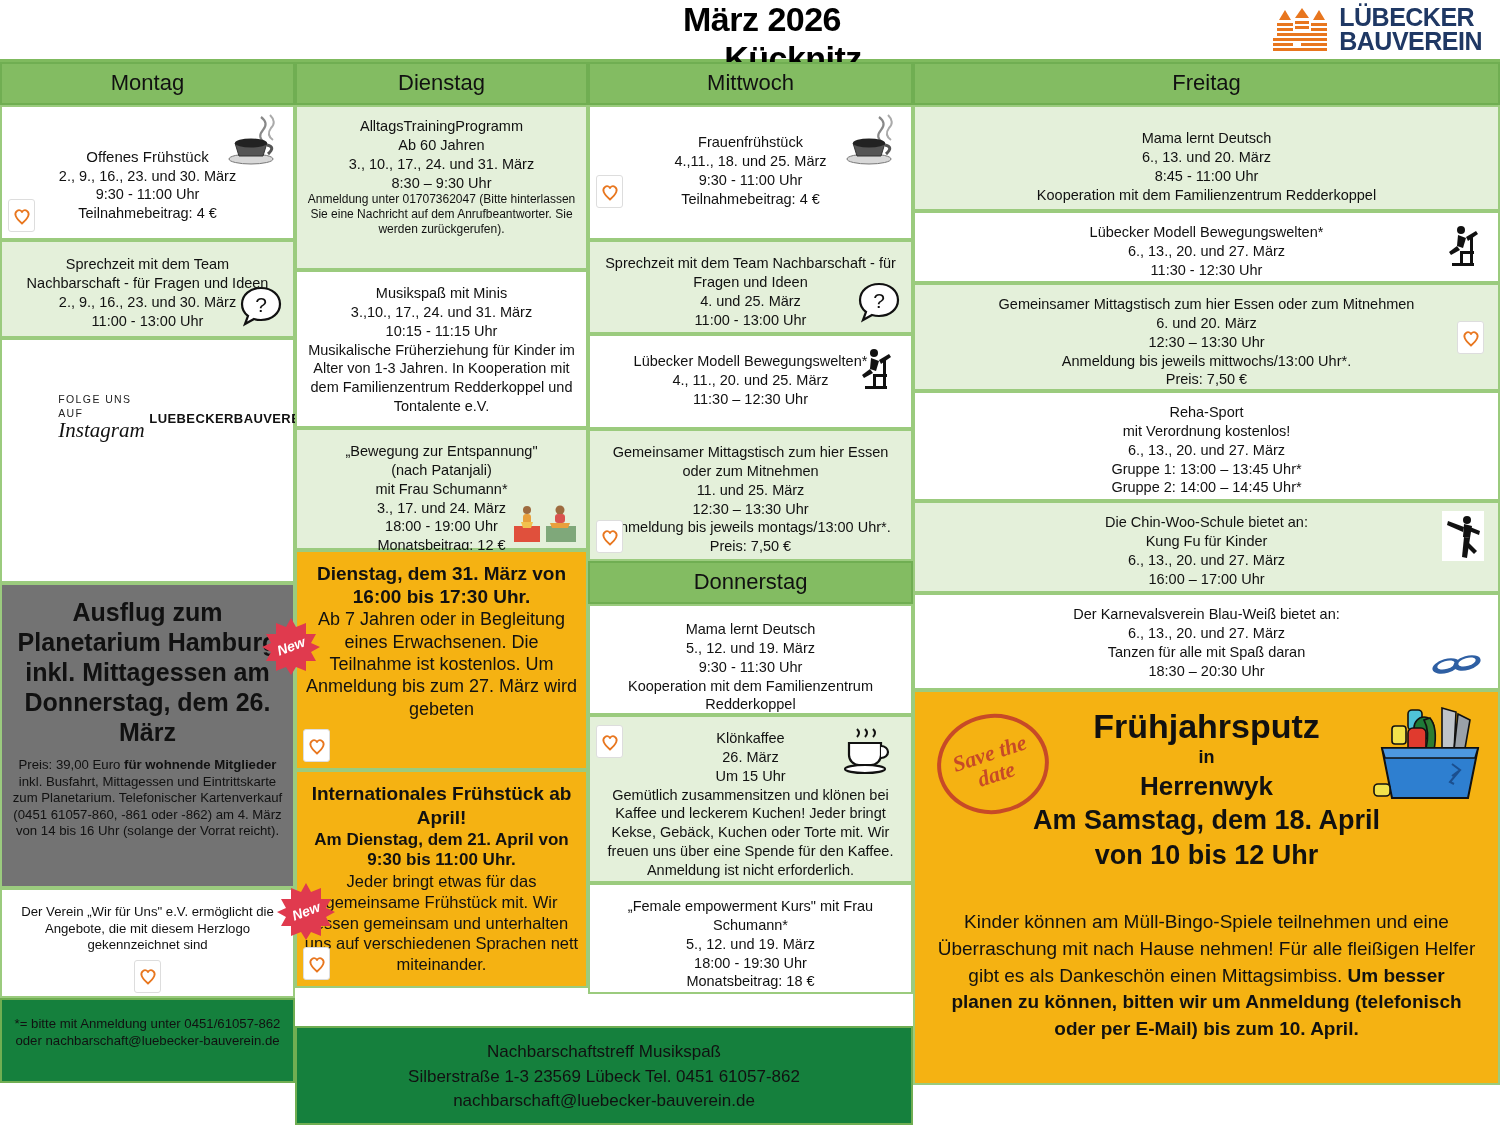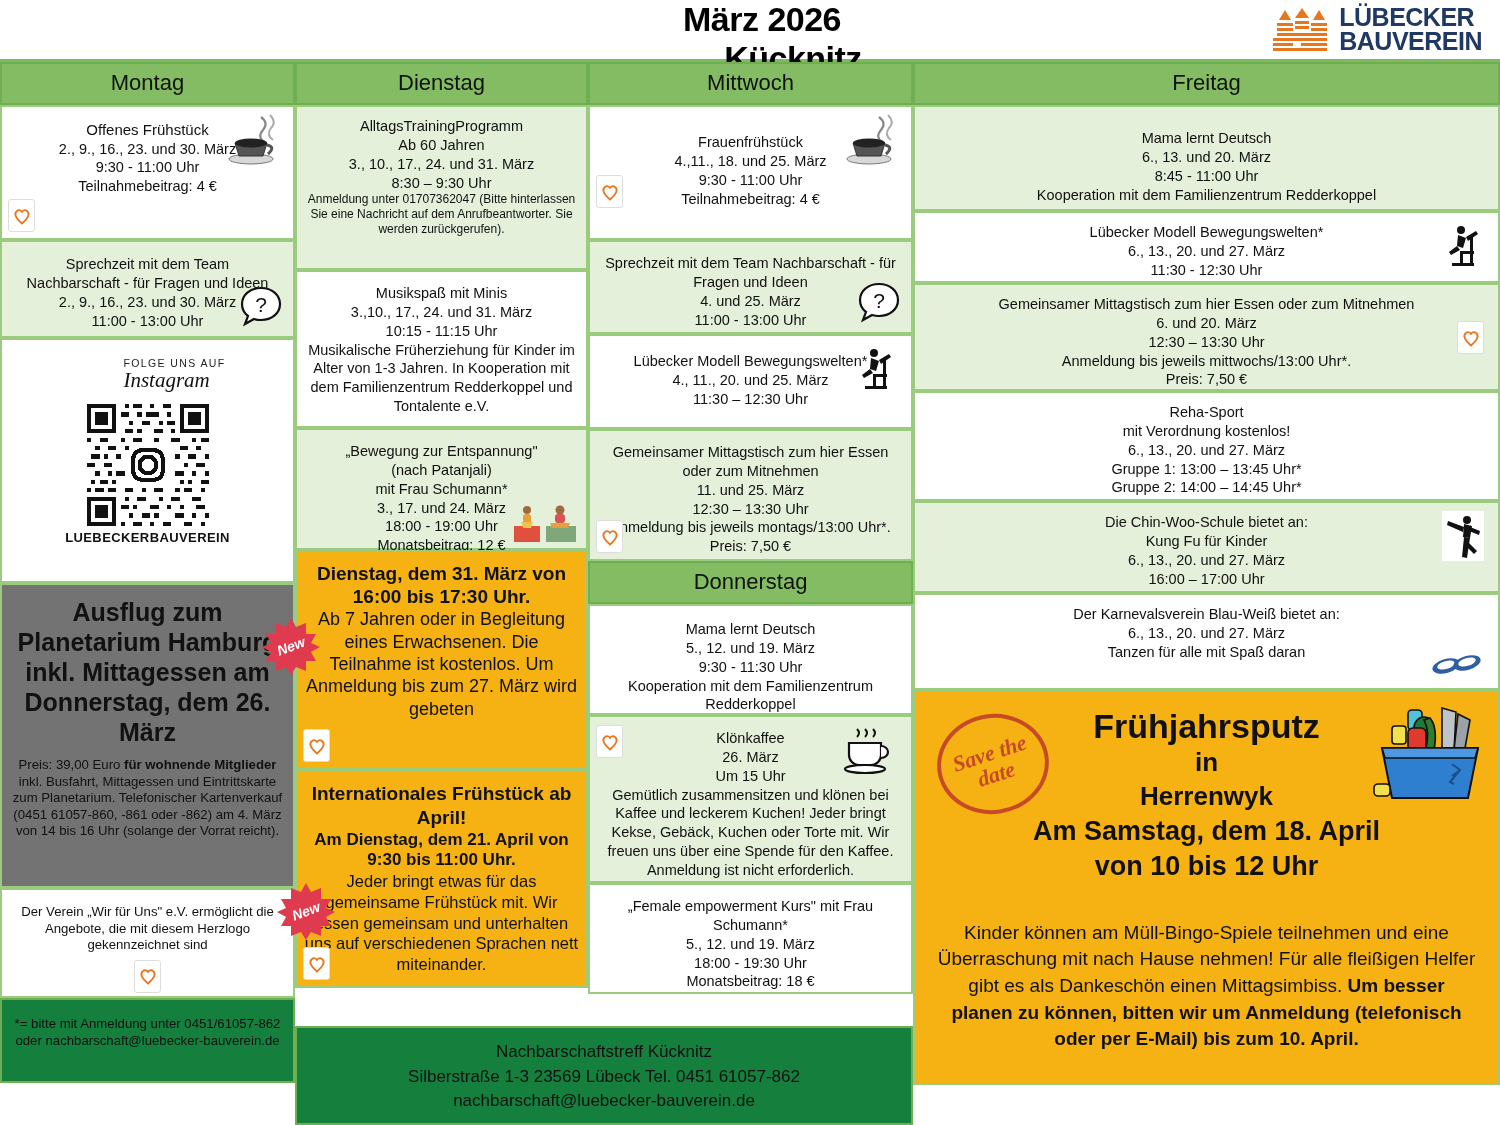--- a/index.html
+++ b/index.html
@@ -91,21 +91,21 @@
     position:absolute; width:58px; height:58px; z-index:30;
   }
   .newbadge .lbl {
     position:absolute; left:0; top:0; width:58px; height:58px;
     display:flex; align-items:center; justify-content:center;
     color:#fff; font-size:14px; font-style:italic; font-weight:bold;
     transform: rotate(-20deg);
   }
 
   
-  .ig-wrap { display:flex; flex-direction:column; align-items:center; padding-top:6px; }
+  .ig-wrap { display:flex; flex-direction:row; align-items:center; padding-top:6px; }
   .ig-row { display:flex; align-items:center; gap:10px; }
   .ig-glyph {
     width:44px; height:44px; border-radius:12px;
     background: radial-gradient(circle at 28% 108%, #FDD translate, #FEDA77 0%, #F58529 22%, #DD2A7B 52%, #8134AF 75%, #515BD4 100%);
     display:flex; align-items:center; justify-content:center;
   }
   .ig-glyph svg { width:30px; height:30px; }
   .ig-text { text-align:left; }
   .ig-follow { font-size:10.5px; letter-spacing:1.4px; color:#222; }
   .ig-name { font-size:21px; font-style:italic; font-family:"Liberation Serif", serif; color:#111; line-height:1; }
@@ -157,21 +157,21 @@
       <div class="logo-text">
         <div>LÜBECKER</div>
         <div>BAUVEREIN</div>
       </div>
     </div>
   </div>
 
   <div class="col col-mon">
     <div class="dayhead">Montag</div>
 
-    <div class="cell white" style="height:135px;padding-top:13px;">
+    <div class="cell white" style="height:135px;padding-top:40px;">
       <svg class="icon-abs coffee-tr" viewBox="0 0 62 52">
         <path d="M40 4 q8 6 2 13 q-6 7 1 12" stroke="#888" stroke-width="2.2" fill="none"></path>
         <path d="M49 2 q7 7 1 13 q-5 7 2 12" stroke="#aaa" stroke-width="2" fill="none"></path>
         <ellipse cx="30" cy="46" rx="22" ry="5" fill="#d8d8d8" stroke="#777"></ellipse>
         <path d="M14 30 h32 l-4 13 h-24 Z" fill="#555" stroke="#333"></path>
         <ellipse cx="30" cy="30" rx="16" ry="4.5" fill="#222"></ellipse>
         <path d="M46 32 q9 2 1 9" stroke="#555" stroke-width="3" fill="none"></path>
       </svg>
       <div class="heart heart-bl">
         <svg viewBox="0 0 24 24">
@@ -572,50 +572,51 @@
     <div class="cell white" style="height:97px;padding-top:10px;">
       <svg class="icon-abs shoes" viewBox="0 0 54 30">
         <ellipse cx="16" cy="18" rx="14" ry="7" fill="#2E5FA3" transform="rotate(-16 16 18)"></ellipse>
         <ellipse cx="16" cy="17" rx="9" ry="4" fill="#fff" transform="rotate(-16 16 17)"></ellipse>
         <ellipse cx="37" cy="15" rx="14" ry="7" fill="#2E5FA3" transform="rotate(-16 37 15)"></ellipse>
         <ellipse cx="37" cy="14" rx="9" ry="4" fill="#fff" transform="rotate(-16 37 14)"></ellipse>
       </svg>
       <p>Der Karnevalsverein Blau-Weiß bietet an:</p>
       <p>6., 13., 20. und 27. März</p>
       <p>Tanzen für alle mit Spaß daran</p>
+      <p>18:30 – 20:30 Uhr</p>
     </div>
 
     <div class="cell orange" style="height:395px;padding:14px 22px;">
       <div class="stamp">
         <span>Save the date</span>
       </div>
       <svg class="icon-abs bin" viewBox="0 0 118 108">
         <rect x="40" y="8" width="14" height="20" rx="4" fill="#4FC3D9" stroke="#111" stroke-width="1.6"></rect>
         <ellipse cx="56" cy="26" rx="10" ry="11" fill="#1E7A38" stroke="#111" stroke-width="1.6"></ellipse>
         <rect x="24" y="24" width="14" height="18" rx="3" fill="#F2E14C" stroke="#111" stroke-width="1.6"></rect>
         <rect x="40" y="26" width="18" height="26" rx="5" fill="#E03A2E" stroke="#111" stroke-width="1.6"></rect>
         <path d="M74 6 l14 4 l-2 40 l-12 -2 Z" fill="#BFC4C9" stroke="#111" stroke-width="1.6"></path>
         <path d="M90 12 l12 6 l-6 34 l-10 -4 Z" fill="#9AA1A8" stroke="#111" stroke-width="1.6"></path>
         <path d="M62 16 q8 10 4 32 l-8 -1 q4 -18 -2 -29 Z" fill="#2E7D32" stroke="#111" stroke-width="1.6"></path>
         <path d="M14 46 h96 l-10 50 h-76 Z" fill="#2E7FD0" stroke="#111" stroke-width="2"></path>
         <path d="M14 46 h96 l-3 10 h-90 Z" fill="#4D98E0" stroke="#111" stroke-width="1.6"></path>
         <rect x="6" y="82" width="16" height="12" rx="4" fill="#F2E14C" stroke="#111" stroke-width="1.6"></rect>
         <path d="M84 62 l8 6 l-8 6 M92 68 l-10 12 l4 2" fill="none" stroke="#1b4f8f" stroke-width="2"></path>
       </svg>
       <p class="bigger" style="font-size:34px;">Frühjahrsputz</p>
-      <p style="font-size:26px;font-weight:bold;">in</p>
+      <p style="font-size:18px;font-weight:bold;">in</p>
       <p style="font-size:26px;font-weight:bold;">Herrenwyk</p>
       <p style="font-size:27px;font-weight:bold;">Am Samstag, dem 18. April</p>
       <p style="font-size:27px;font-weight:bold;">von 10 bis 12 Uhr</p>
       <div style="height:36px;"></div>
       <p style="font-size:19px;line-height:1.4;"><span>Kinder können am Müll-Bingo-Spiele teilnehmen und eine Überraschung mit nach Hause nehmen! Für alle fleißigen Helfer gibt es als Dankeschön einen Mittagsimbiss. </span><b>Um besser planen zu können, bitten wir um Anmeldung (telefonisch oder per E-Mail) bis zum 10. April.</b></p>
     </div>
   </div>
 
   <div style="position:absolute;left:295px;top:1026px;width:618px;">
     <div class="cell solidgreen footer-addr" style="height:99px;">
-      <p>Nachbarschaftstreff Kücknitz</p>
+      <p>Nachbarschaftstreff Musikspaß</p>
       <p>Silberstraße 1-3  23569 Lübeck   Tel. 0451 61057-862</p>
       <p>nachbarschaft@luebecker-bauverein.de</p>
     </div>
   </div>
 
 </div>
 
 </body></html>

